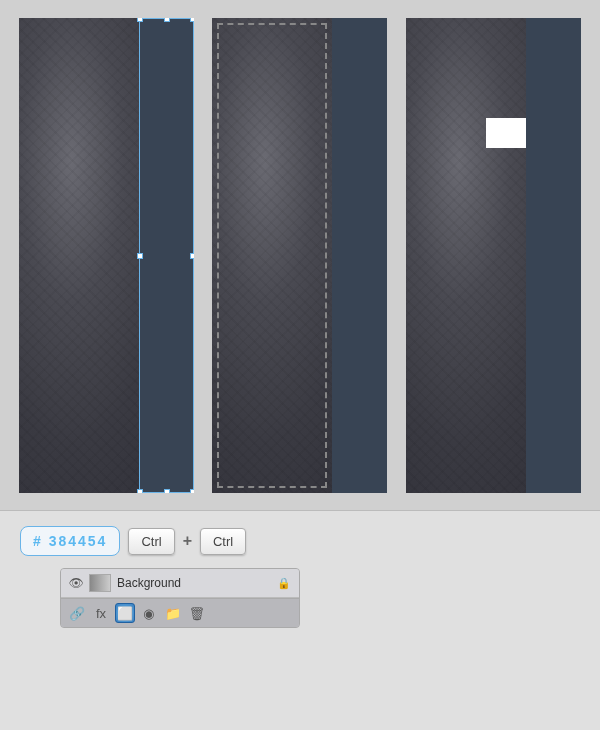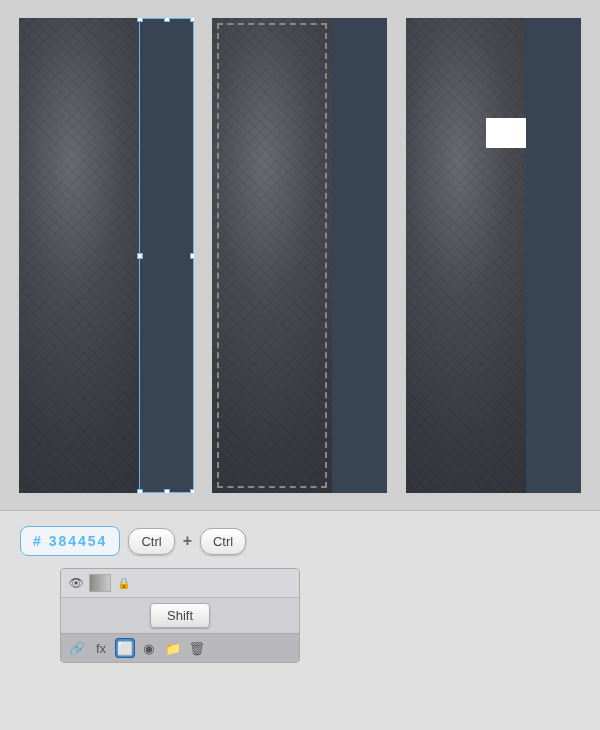--- a/index.html
+++ b/index.html
@@ -164,21 +164,21 @@
       padding: 6px 12px;
       font-size: 14px;
       color: #5bb8f0;
       font-weight: bold;
       background: #f0f5fa;
       letter-spacing: 2px;
     }
 
     .key-btn {
       border: 1px solid #aaa;
-      border-radius: 12px;
+      border-radius: 4px;
       padding: 5px 12px;
       font-size: 13px;
       color: #444;
       background: linear-gradient(to bottom, #ffffff, #e8e8e8);
       box-shadow: 0 1px 2px rgba(0,0,0,0.2);
     }
 
     .plus-sign {
       font-size: 16px;
       color: #666;
@@ -335,26 +335,24 @@
     <div class="key-btn">Ctrl</div>
     <span class="plus-sign">+</span>
     <div class="key-btn">Ctrl</div>
   </div>
 
   <div class="layers-panel">
 
     <div class="layer-row">
       <div class="layer-eye">👁</div>
       <div class="layer-thumb"></div>
+      <div class="layer-name">Background</div>
       <div class="layer-lock">🔒</div>
     </div>
 
-    <div class="shift-row">
-      <div class="shift-btn">Shift</div>
-    </div>
 
     <div class="layers-toolbar">
       <div class="toolbar-icon">🔗</div>
       <div class="toolbar-icon">fx</div>
       <div class="toolbar-icon active">⬜</div>
       <div class="toolbar-icon">◉</div>
       <div class="toolbar-icon">📁</div>
       <div class="toolbar-icon">🗑</div>
     </div>
 

